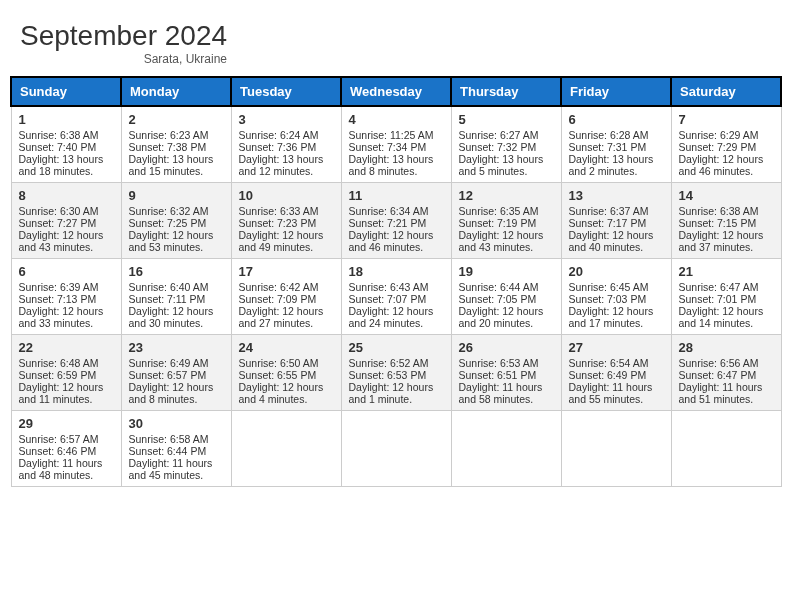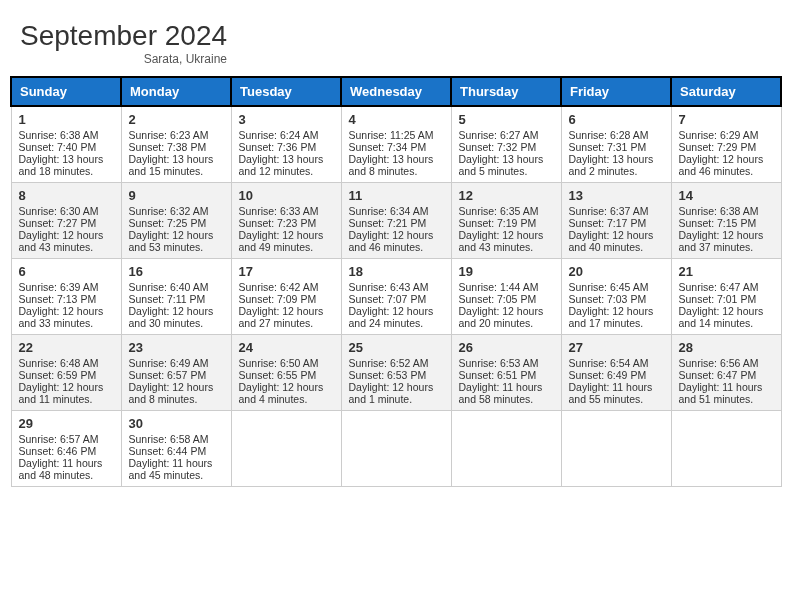--- a/index.html
+++ b/index.html
@@ -111,21 +111,21 @@
         <td><span class="day-num">11</span><span>Sunrise: 6:34 AM</span><br><span>Sunset: 7:21 PM</span><br><span>Daylight: 12 hours and 46 minutes.</span></td>
         <td><span class="day-num">12</span><span>Sunrise: 6:35 AM</span><br><span>Sunset: 7:19 PM</span><br><span>Daylight: 12 hours and 43 minutes.</span></td>
         <td><span class="day-num">13</span><span>Sunrise: 6:37 AM</span><br><span>Sunset: 7:17 PM</span><br><span>Daylight: 12 hours and 40 minutes.</span></td>
         <td><span class="day-num">14</span><span>Sunrise: 6:38 AM</span><br><span>Sunset: 7:15 PM</span><br><span>Daylight: 12 hours and 37 minutes.</span></td>
       </tr>
       <tr>
         <td><span class="day-num">6</span><span>Sunrise: 6:39 AM</span><br><span>Sunset: 7:13 PM</span><br><span>Daylight: 12 hours and 33 minutes.</span></td>
         <td><span class="day-num">16</span><span>Sunrise: 6:40 AM</span><br><span>Sunset: 7:11 PM</span><br><span>Daylight: 12 hours and 30 minutes.</span></td>
         <td><span class="day-num">17</span><span>Sunrise: 6:42 AM</span><br><span>Sunset: 7:09 PM</span><br><span>Daylight: 12 hours and 27 minutes.</span></td>
         <td><span class="day-num">18</span><span>Sunrise: 6:43 AM</span><br><span>Sunset: 7:07 PM</span><br><span>Daylight: 12 hours and 24 minutes.</span></td>
-        <td><span class="day-num">19</span><span>Sunrise: 1:44 AM</span><br><span>Sunset: 7:05 PM</span><br><span>Daylight: 12 hours and 20 minutes.</span></td>
+        <td><span class="day-num">19</span><span>Sunrise: 6:44 AM</span><br><span>Sunset: 7:05 PM</span><br><span>Daylight: 12 hours and 20 minutes.</span></td>
         <td><span class="day-num">20</span><span>Sunrise: 6:45 AM</span><br><span>Sunset: 7:03 PM</span><br><span>Daylight: 12 hours and 17 minutes.</span></td>
         <td><span class="day-num">21</span><span>Sunrise: 6:47 AM</span><br><span>Sunset: 7:01 PM</span><br><span>Daylight: 12 hours and 14 minutes.</span></td>
       </tr>
       <tr>
         <td><span class="day-num">22</span><span>Sunrise: 6:48 AM</span><br><span>Sunset: 6:59 PM</span><br><span>Daylight: 12 hours and 11 minutes.</span></td>
         <td><span class="day-num">23</span><span>Sunrise: 6:49 AM</span><br><span>Sunset: 6:57 PM</span><br><span>Daylight: 12 hours and 8 minutes.</span></td>
         <td><span class="day-num">24</span><span>Sunrise: 6:50 AM</span><br><span>Sunset: 6:55 PM</span><br><span>Daylight: 12 hours and 4 minutes.</span></td>
         <td><span class="day-num">25</span><span>Sunrise: 6:52 AM</span><br><span>Sunset: 6:53 PM</span><br><span>Daylight: 12 hours and 1 minute.</span></td>
         <td><span class="day-num">26</span><span>Sunrise: 6:53 AM</span><br><span>Sunset: 6:51 PM</span><br><span>Daylight: 11 hours and 58 minutes.</span></td>
         <td><span class="day-num">27</span><span>Sunrise: 6:54 AM</span><br><span>Sunset: 6:49 PM</span><br><span>Daylight: 11 hours and 55 minutes.</span></td>

